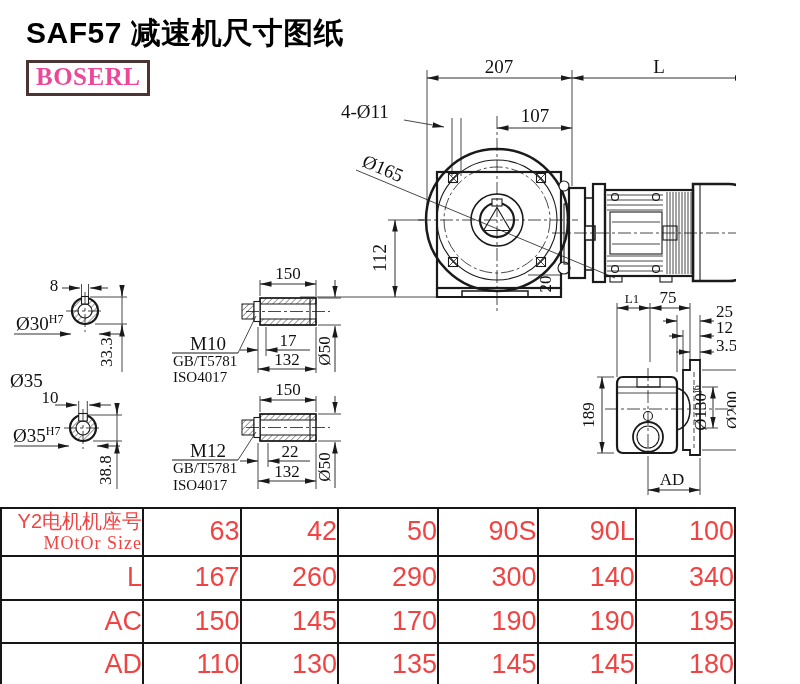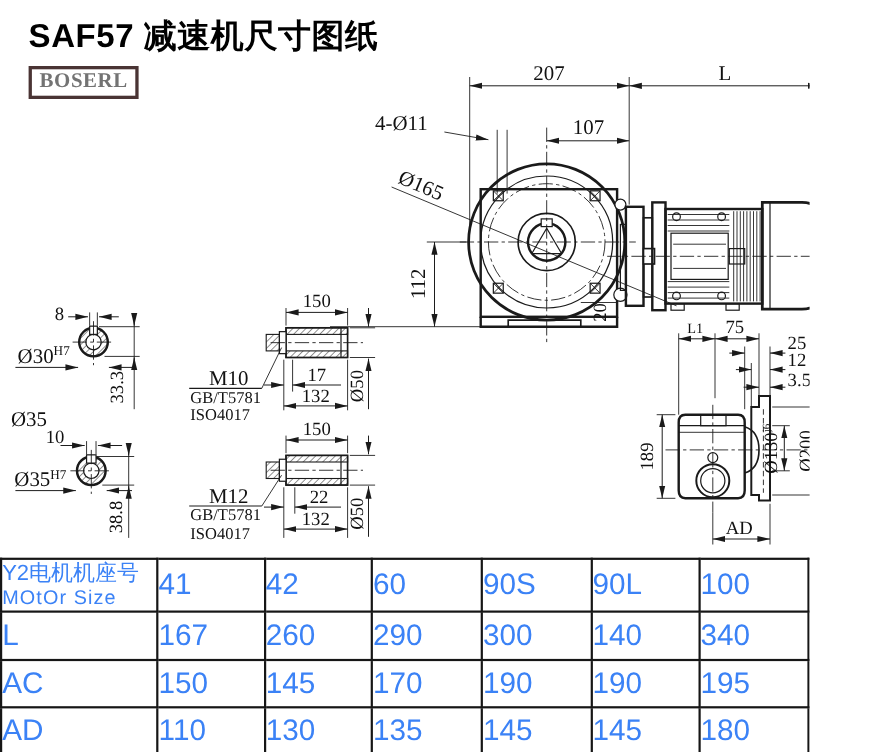--- a/index.html
+++ b/index.html
@@ -1,42 +1,42 @@
 <!DOCTYPE html>
 <html><head>
 <meta charset="utf-8">
 <style>
   html,body{margin:0;padding:0;background:#fff}
   .page{position:relative;width:736px;height:684px;background:#fff;overflow:hidden;font-family:"Liberation Sans",sans-serif}
   .title{position:absolute;left:26px;top:13px;font-size:30px;font-weight:bold;color:#000;letter-spacing:.5px;white-space:nowrap}
   .logo{position:absolute;left:26px;top:60px;border:3px solid #4a3434;background:#fff;padding:0 7px 2px}
-  .logo span{font-family:"Liberation Serif",serif;font-weight:bold;font-size:19px;color:#737373;letter-spacing:.5px}
+  .logo span{font-family:"Liberation Serif",serif;font-weight:bold;font-size:25px;color:#ec4899;letter-spacing:.5px}
   svg.draw{position:absolute;left:0;top:0}
   .lines *{fill:none;stroke:#1a1a1a;stroke-width:1.1;stroke-linecap:butt}
   .lines .w2{stroke-width:2.2}
   .lines .w25{stroke-width:2.5}
   .lines .w18{stroke-width:1.8}
   .lines .w15{stroke-width:1.5}
   .lines .thin{stroke-width:.8}
   .lines .dim{stroke-width:.9}
   .lines .cl{stroke-width:.8;stroke-dasharray:13 3 3 3}
   .lines .dsh{stroke-width:.8;stroke-dasharray:5 3}
   .lines .wf{fill:#fff}
   svg text{fill:#111;stroke:none;font-family:"Liberation Serif",serif}
   svg .t20{font-size:20px}
   svg .t19{font-size:19px}
   svg .t17{font-size:17px}
   svg .t15{font-size:15px}
   svg .t13{font-size:13px}
   svg .sup{font-size:12px}
   svg .sub{font-size:10px}
   table.dim{position:absolute;left:0;top:507px;border-collapse:collapse;table-layout:fixed;background:#fff}
-  table.dim td{border:2.5px solid #161616;text-align:left;vertical-align:middle;font-size:27px;color:#3b82f6;padding:0;font-family:"Liberation Sans",sans-serif}
+  table.dim td{border:2.5px solid #161616;text-align:right;vertical-align:middle;font-size:27px;color:#ef4444;padding:0;font-family:"Liberation Sans",sans-serif}
   .h-cn{font-size:20px;line-height:1.2}
-  .h-en{font-size:18px;font-family:Liberation Sans, sans-serif;letter-spacing:1px;line-height:1.2}
+  .h-en{font-size:18px;font-family:Liberation Serif, serif;letter-spacing:1px;line-height:1.2}
 </style>
 </head>
 <body>
 
 <div class="page">
 
   <div class="title">SAF57 减速机尺寸图纸</div>
   <div class="logo">
     <span>BOSERL</span>
   </div>
@@ -337,23 +337,23 @@
         <col style="width:108px">
         <col style="width:107px">
         <col style="width:108px">
     </colgroup>
     <tbody>
         <tr style="height:47px">
       <td>
         <div class="h-cn">Y2电机机座号</div>
         <div class="h-en">MOtOr Size</div>
       </td>
-      <td>41</td>
+      <td>63</td>
       <td>42</td>
-      <td>60</td>
+      <td>50</td>
       <td>90S</td>
       <td>90L</td>
       <td>100</td>
     </tr>
     <tr style="height:44px">
       <td>L</td>
       <td>167</td>
       <td>260</td>
       <td>290</td>
       <td>300</td>

